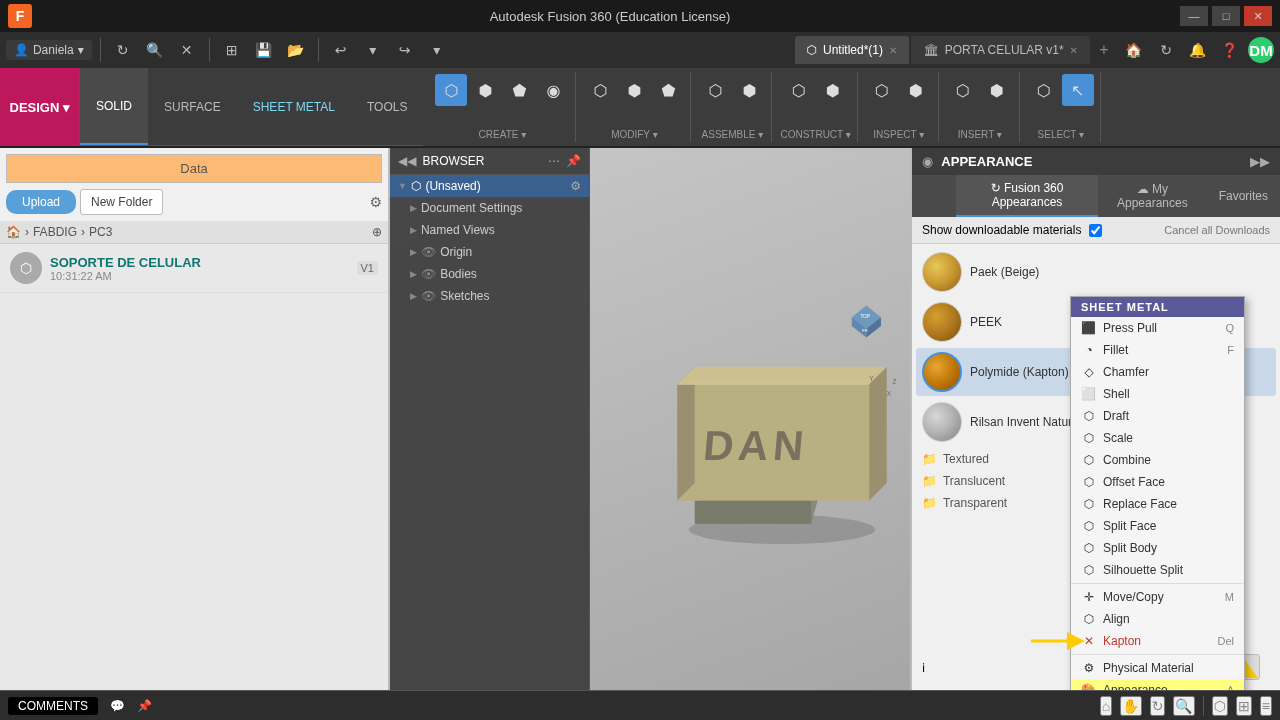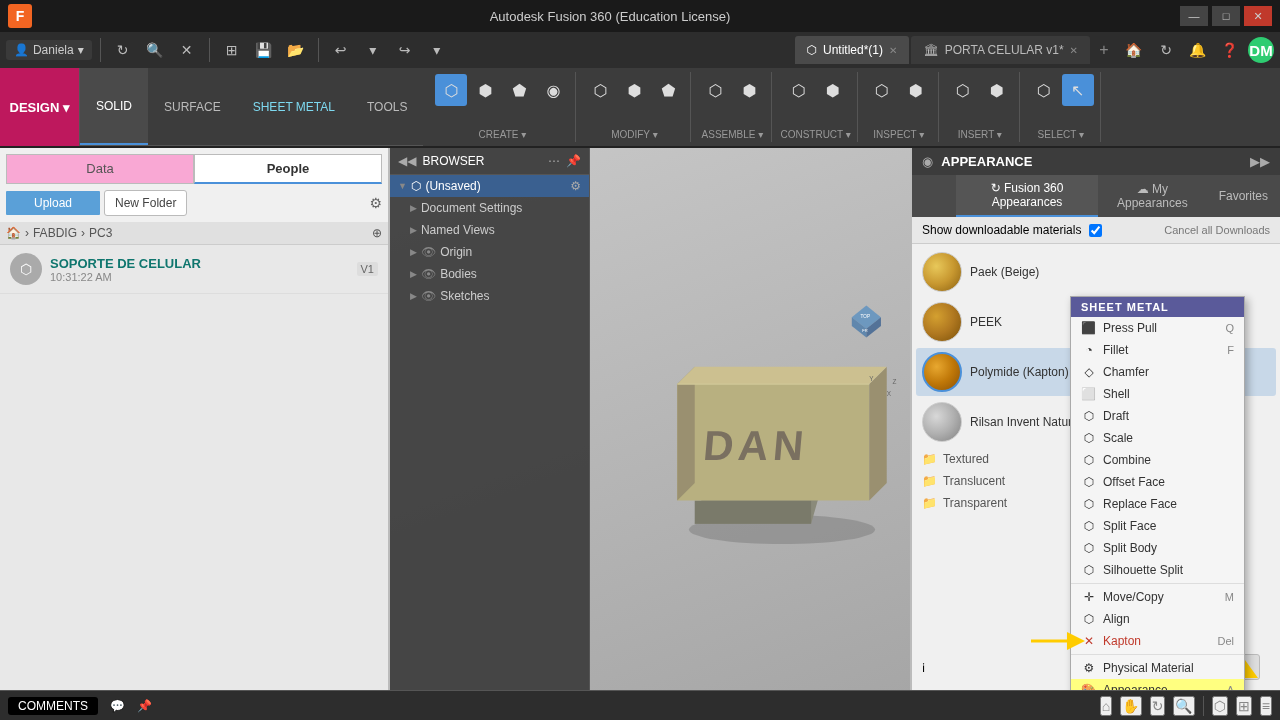--- a/index.html
+++ b/index.html
@@ -160,29 +160,29 @@
       background: #f0f0f0;
       padding: 6px;
     }
     .data-people-tabs {
       display: flex; gap: 0;
       margin-bottom: 6px;
     }
     .dp-tab {
       flex: 1; padding: 6px 0;
       text-align: center;
-      background: #f9a8d4; border: 1px solid #bbb;
+      background: #fdba74; border: 1px solid #bbb;
       cursor: pointer; font-size: 13px; color: #555;
     }
     .dp-tab.active { background: white; color: #333; font-weight: bold; border-bottom: 2px solid #4a90d9; }
     .left-actions { display: flex; gap: 4px; align-items: center; }
     .upload-btn {
       background: #5aa0d8; color: white;
-      padding: 5px 28px; border: none; cursor: pointer;
-      border-radius: 1px; font-size: 12px;
+      padding: 5px 16px; border: none; cursor: pointer;
+      border-radius: 10px; font-size: 12px;
     }
     .new-folder-btn {
       background: white; color: #444;
       padding: 5px 10px; border: 1px solid #bbb; cursor: pointer;
       border-radius: 3px; font-size: 12px;
     }
     .settings-btn {
       margin-left: auto; background: transparent; border: none;
       cursor: pointer; color: #666; font-size: 14px;
     }
@@ -496,23 +496,20 @@
 </div>
 
 <div id="main">
 
   <div id="left-panel">
     <div id="left-panel-top">
       <div class="data-people-tabs">
         <div class="dp-tab">
           <span>Data</span>
         </div>
-        <div class="dp-tab active">
-          <span>People</span>
-        </div>
       </div>
       <div class="left-actions">
         <button class="upload-btn">Upload</button>
         <button class="new-folder-btn">New Folder</button>
         <button class="settings-btn">⚙</button>
       </div>
     </div>
     <div class="breadcrumb-bar">
       <span class="home-icon">🏠</span>
       <span>›</span>

